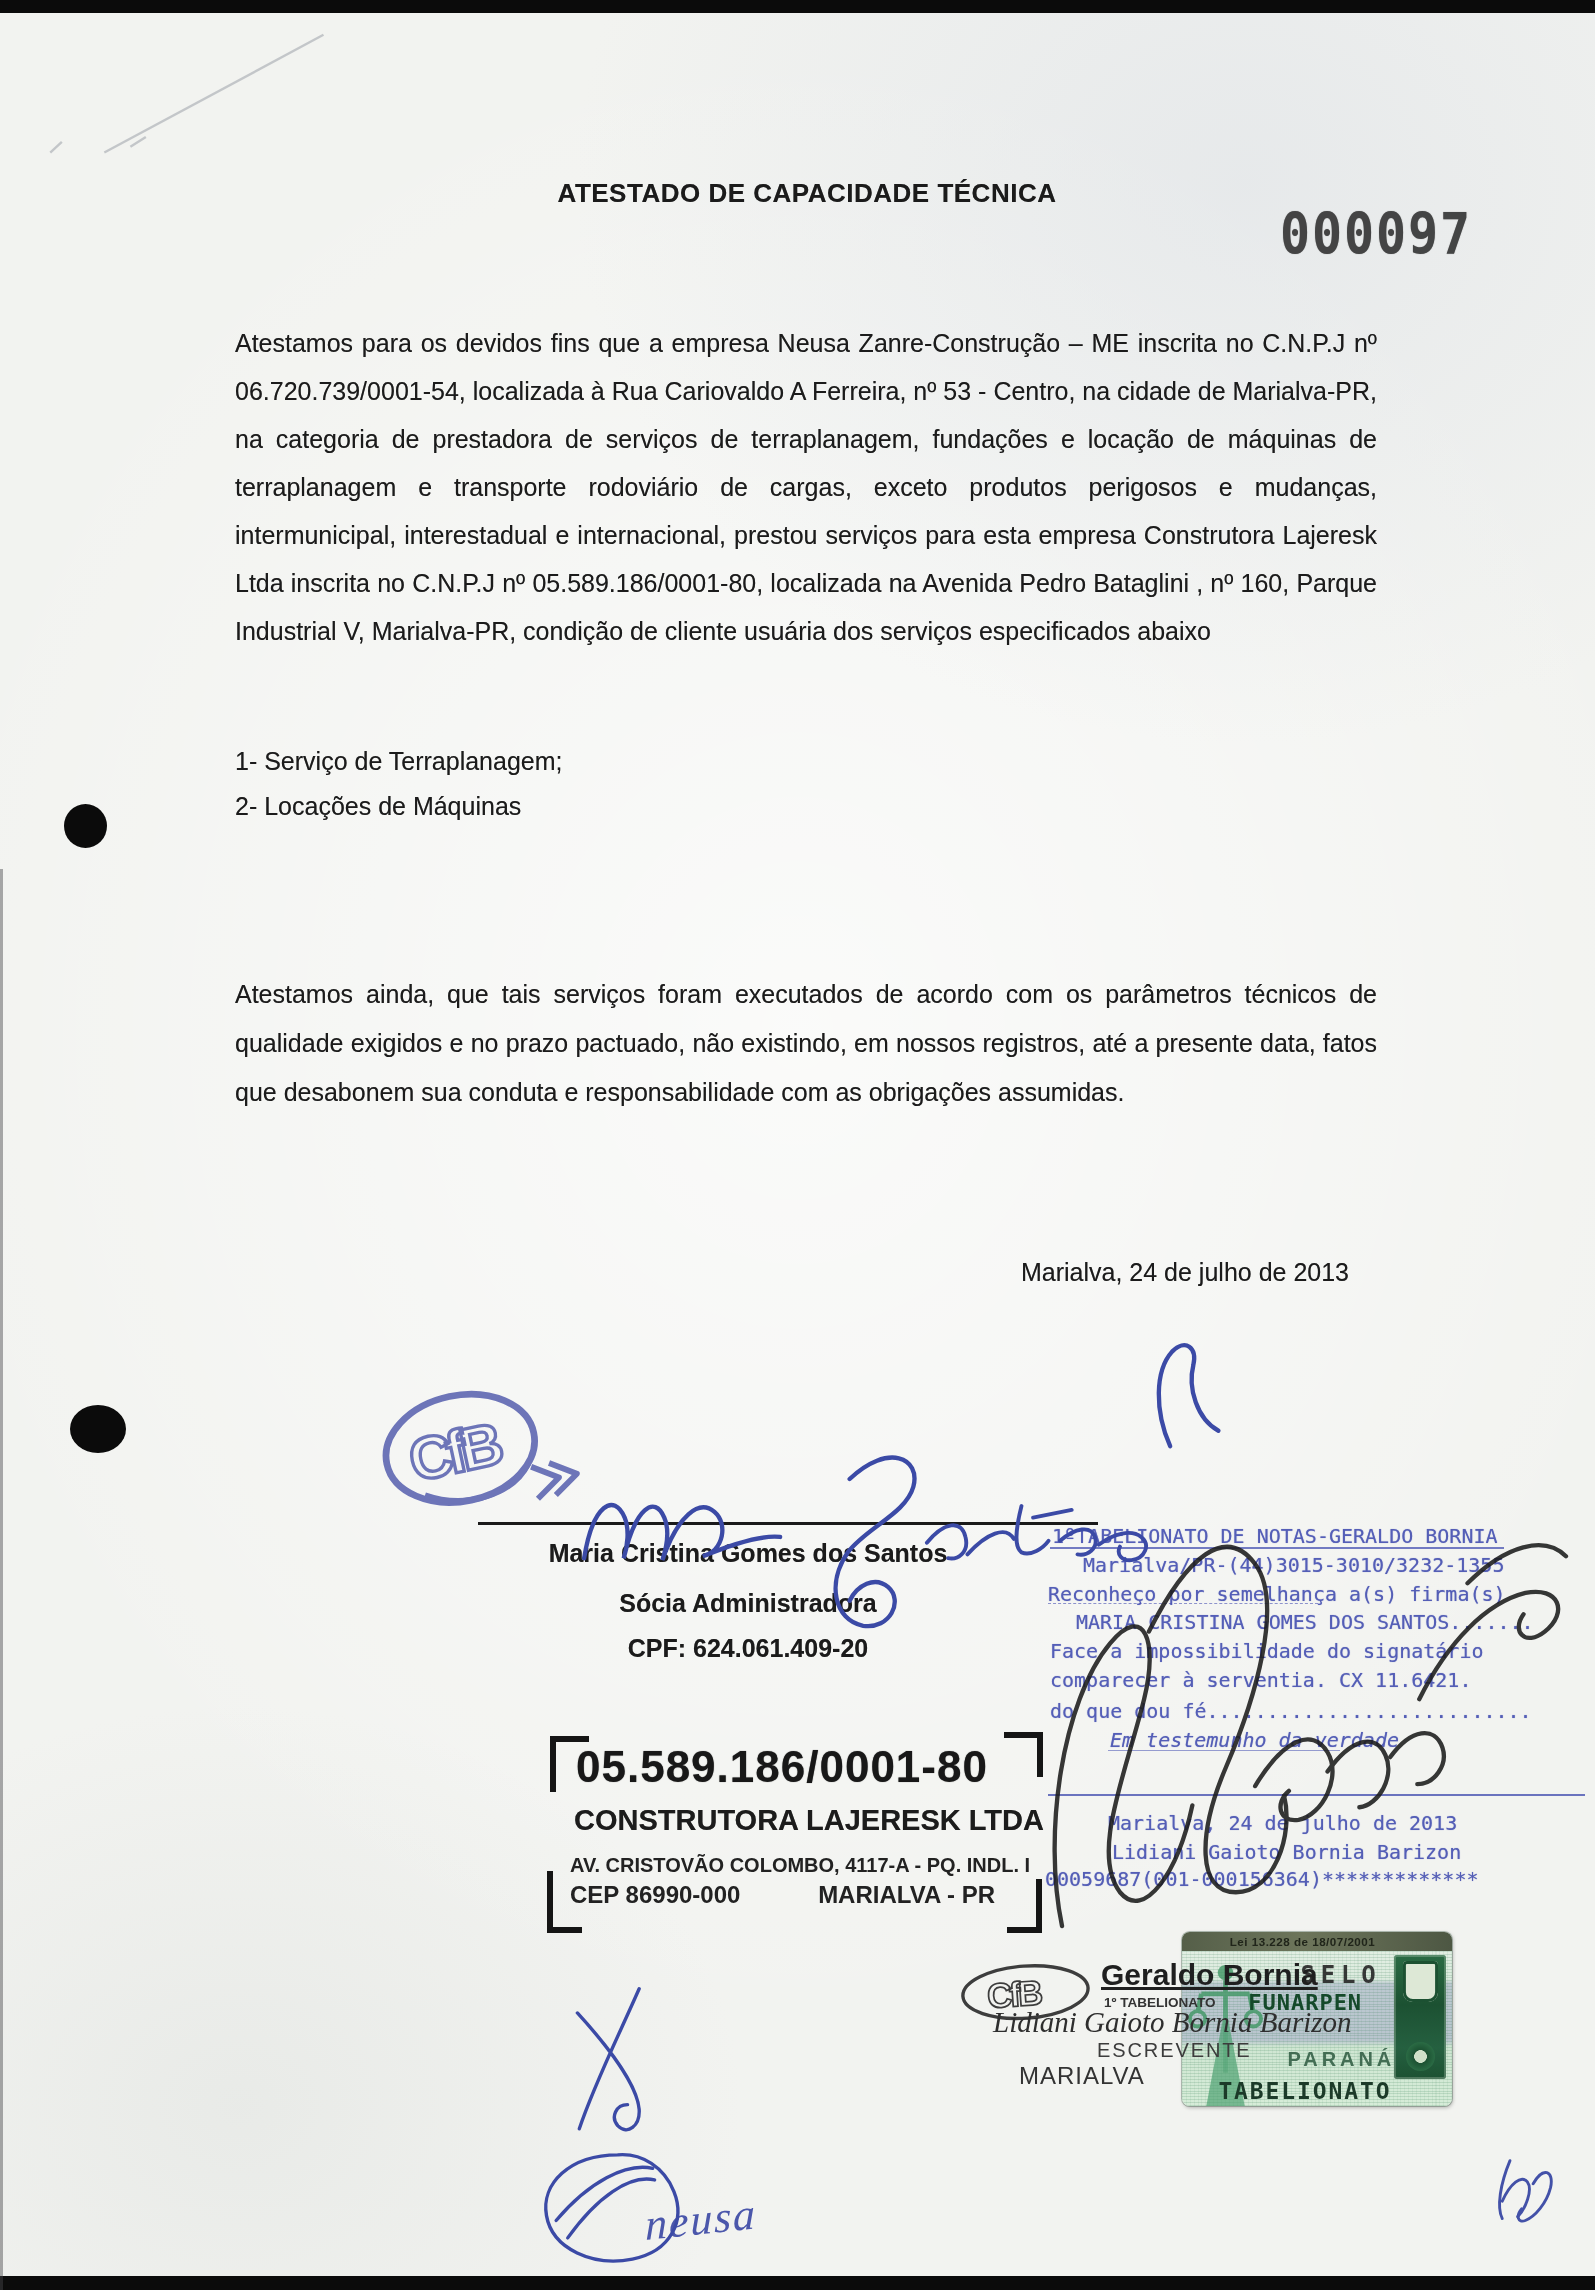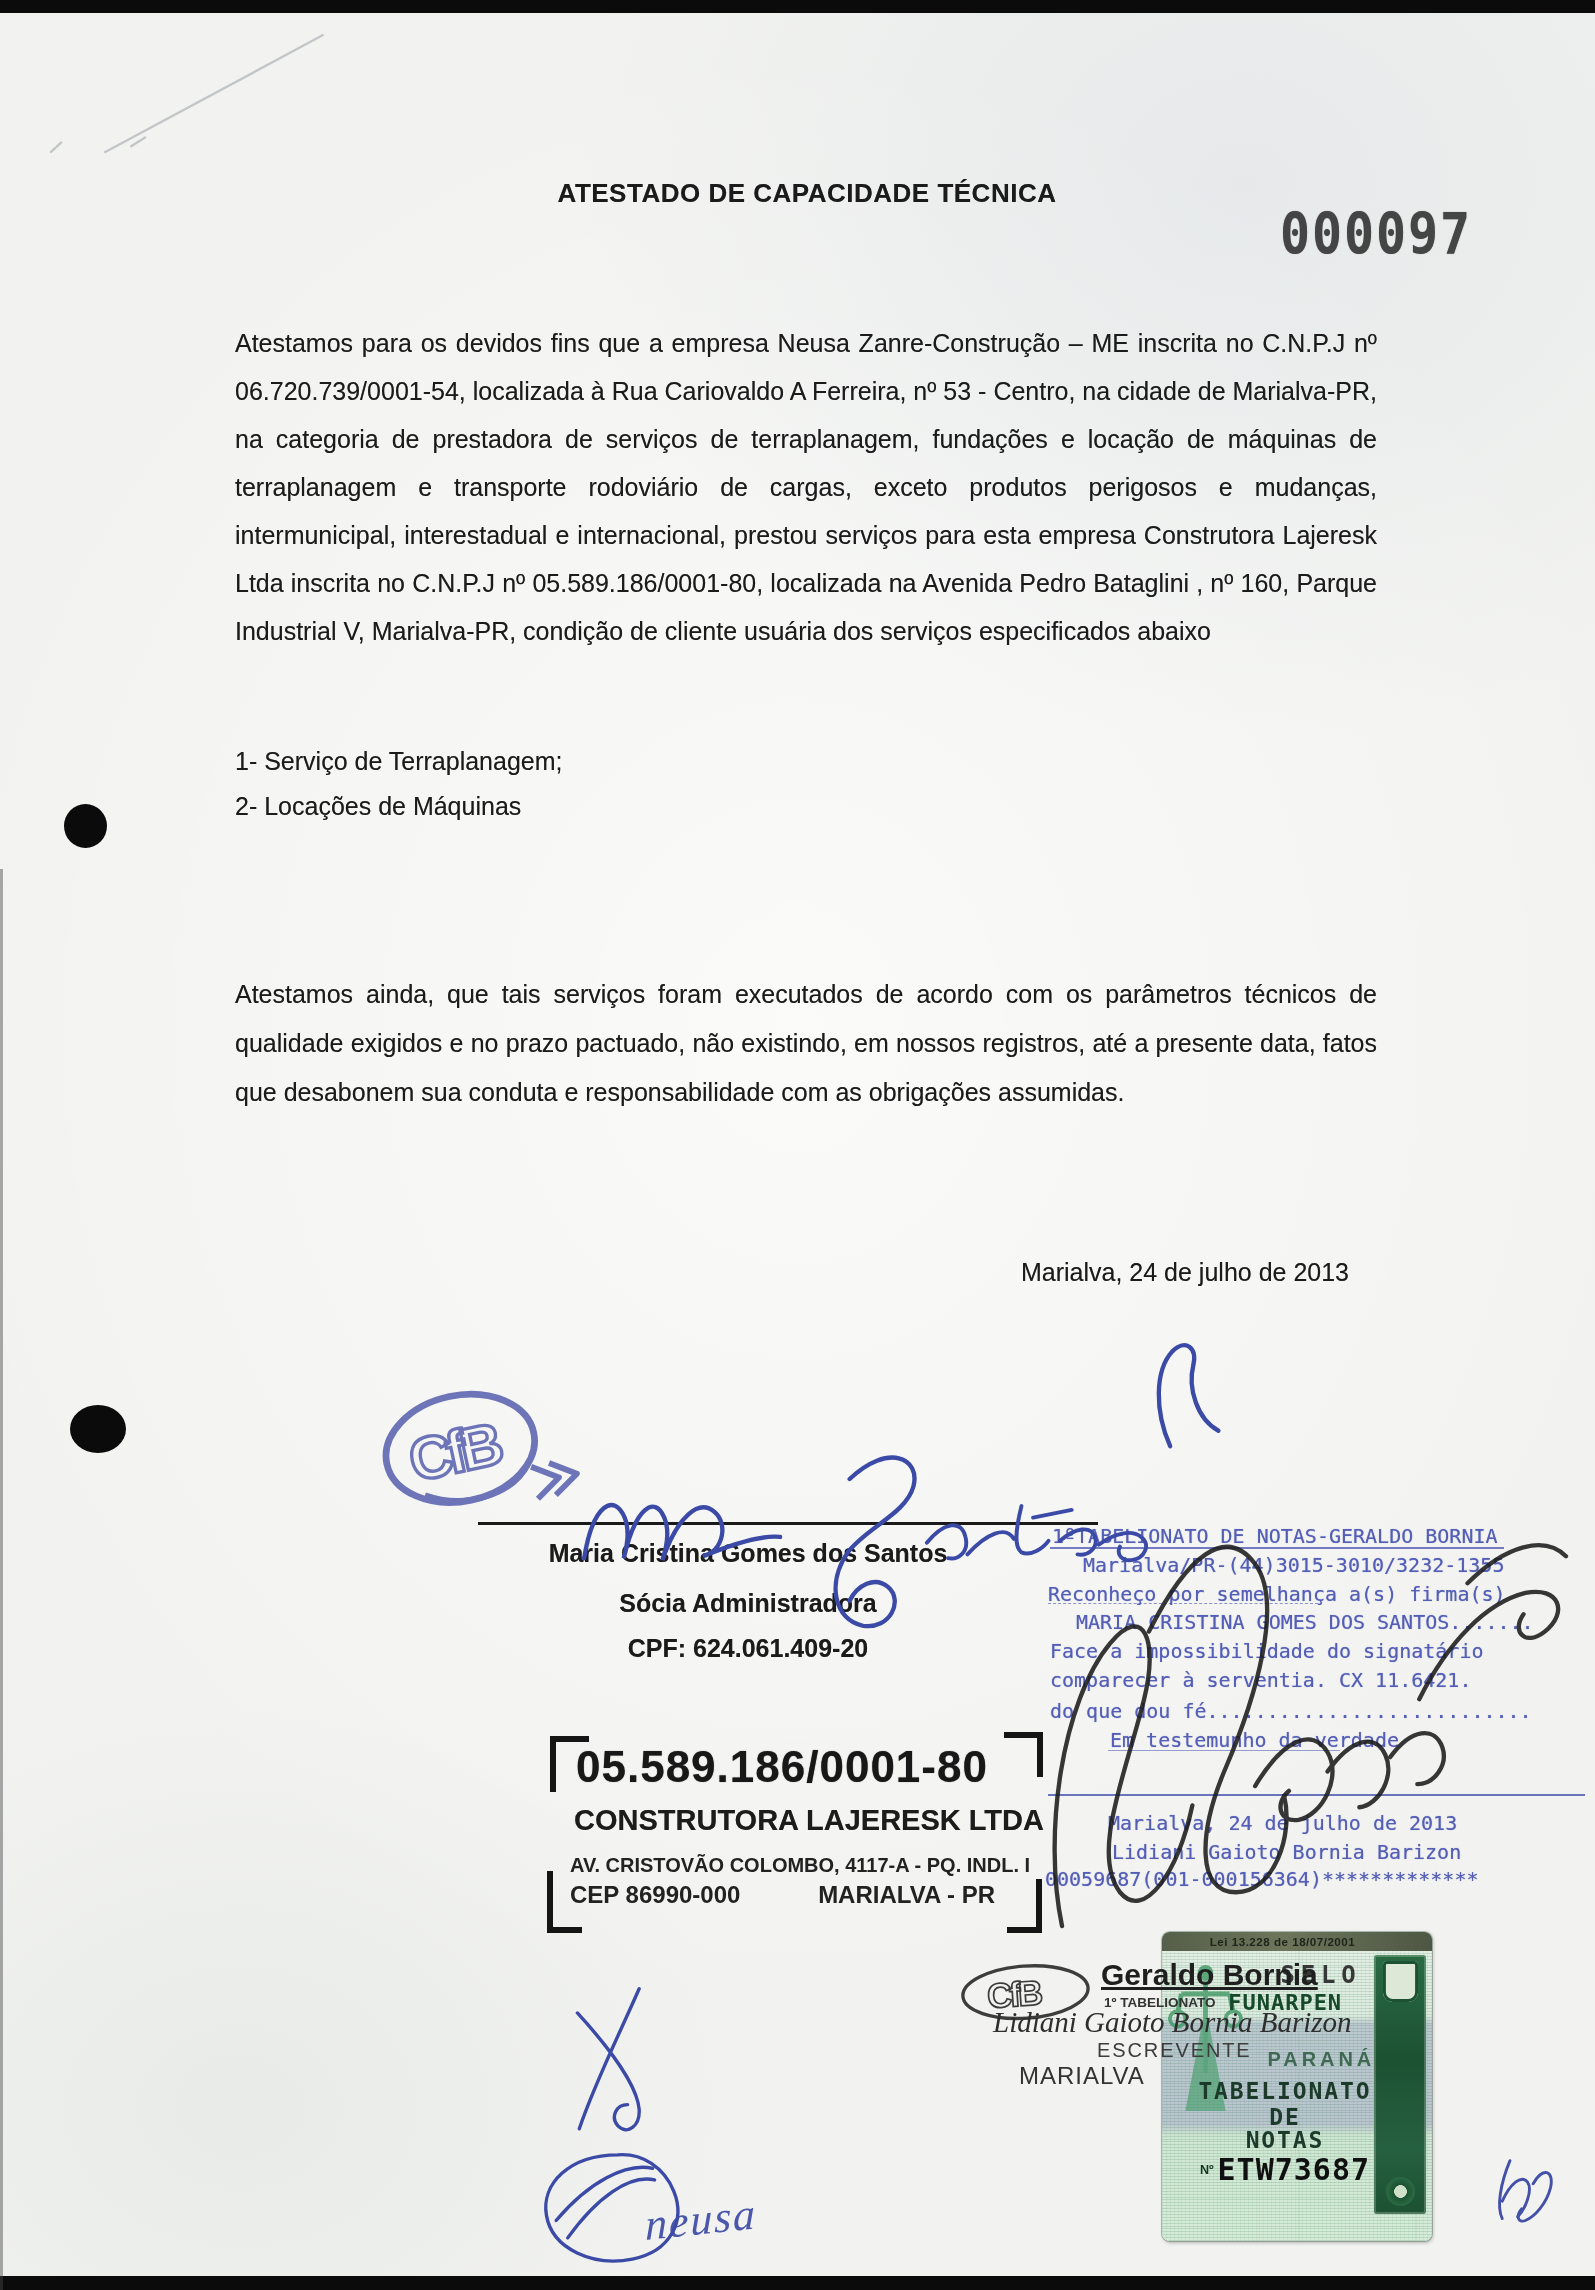--- a/index.html
+++ b/index.html
@@ -34,23 +34,23 @@
   .cs-name{font-size:29px;font-weight:600;color:#1c1c1c;text-shadow:0 0 0.6px rgba(0,0,0,.5);white-space:nowrap;}
   .cs-addr{font-size:20px;font-weight:600;color:#222;white-space:nowrap;}
   .cs-cep{font-size:24px;font-weight:600;color:#222;display:flex;justify-content:space-between;}
   
   .gid-name{font-size:30px;font-weight:bold;color:#1f1f1f;text-decoration:underline;white-space:nowrap;}
   .gid-off{font-size:13.5px;font-weight:bold;color:#333;white-space:nowrap;}
   .gid-clerk{font-family:"Liberation Serif",serif;font-style:italic;font-size:29px;color:#2e2e2e;white-space:nowrap;}
   .gid-esc{font-size:20px;color:#3c3c3c;letter-spacing:1.9px;white-space:nowrap;}
   .gid-city{font-size:24px;color:#333;letter-spacing:1px;white-space:nowrap;margin-left:22px;}
   
-  .seal{width:270px;height:309px;border-radius:7.7px;overflow:hidden;
+  .seal{width:270px;height:174px;border-radius:7.7px;overflow:hidden;
     background:linear-gradient(180deg,#e6f0e6 0%,#dcebde 27%,#bcc8d0 30%,#b9c5ce 62%,#cfe6d2 66%,#d6ecd8 100%);
-    box-shadow:0 0 0 1px rgba(60,90,70,.35), 1px 1.9px 3.9px rgba(0,0,0,.25);}
+    box-shadow:0 0 0 1px rgba(60,90,70,.35), 1px 1.9px 3.9px rgba(0,0,0,.25);margin-left:20px;}
   .seal:before{content:"";position:absolute;inset:0;
     background:repeating-linear-gradient(0deg, rgba(40,115,72,.16) 0 1px, transparent 1px 2.9px),
                repeating-linear-gradient(90deg, rgba(40,115,72,.07) 0 1px, transparent 1px 3.9px);}
   .seal-top{position:absolute;top:0;left:0;right:0;height:19.3px;
     background:linear-gradient(90deg,#555f49,#6d755b 45%,#4d5743);}
   .seal-law{position:absolute;top:2.9px;left:0;right:29px;text-align:center;font-size:11.6px;
     color:#20251a;font-weight:600;letter-spacing:0.5px;}
   .seal-strip{position:absolute;right:5.8px;top:23px;bottom:27px;width:52px;
     background:linear-gradient(180deg,#2a6b44,#1c5132 40%,#256040 75%,#1c5132);
     border-radius:2.9px;box-shadow:inset 0 0 0 1.9px rgba(230,240,225,.25);}
@@ -107,21 +107,21 @@
   <div class="abs signname" style="left:439px;top:1589px;width:618px;">Sócia Administradora</div>
   <div class="abs signname" style="left:439px;top:1634px;width:618px;">CPF: 624.061.409-20</div>
 
   <div class="abs dm" style="left:1052px;top:1524px;">1ºTABELIONATO DE NOTAS-GERALDO BORNIA</div>
   <div class="abs dm" style="left:1083px;top:1553px;">Marialva/PR-(44)3015-3010/3232-1355</div>
   <div class="abs dm" style="left:1048px;top:1582px;">Reconheço por semelhança a(s) firma(s)</div>
   <div class="abs dm" style="left:1048px;top:1610px;margin-left:28px;">MARIA CRISTINA GOMES DOS SANTOS.......</div>
   <div class="abs dm" style="left:1050px;top:1639px;">Face a impossibilidade do signatário</div>
   <div class="abs dm" style="left:1050px;top:1668px;">comparecer à serventia. CX 11.6421.</div>
   <div class="abs dm" style="left:1050px;top:1699px;">do que dou fé...........................</div>
-  <div class="abs dm" style="left:1110px;top:1728px;">Em testemunho da verdade</div>
+  <div class="abs dm" style="left:1110px;top:1728px;font-style:italic;">Em testemunho da verdade</div>
   <div class="abs" style="left:1050px;top:1547px;width:454px;height:1.9px;background:rgba(71,82,178,.75);"></div>
   <div class="abs" style="left:1048px;top:1603px;width:270px;border-bottom:1.9px dashed rgba(71,82,178,.6);"></div>
   <div class="abs" style="left:1108px;top:1750px;width:232px;border-bottom:1.9px solid rgba(71,82,178,.55);"></div>
   <div class="abs dm-rule" style="left:1048px;top:1794px;width:537px;"></div>
   <div class="abs dm" style="left:1108px;top:1811px;">Marialva, 24 de julho de 2013</div>
   <div class="abs dm" style="left:1112px;top:1840px;">Lidiani Gaioto Bornia Barizon</div>
   <div class="abs dm" style="left:1045px;top:1867px;">00059687(001-000156364)*************</div>
 
   <div class="abs" style="left:550px;top:1736px;width:33px;height:50px;border-left:6.8px solid #151515;border-top:6.8px solid #151515;"></div>
   <div class="abs" style="left:1004px;top:1732px;width:33px;height:39px;border-right:6.8px solid #151515;border-top:6.8px solid #151515;"></div>

